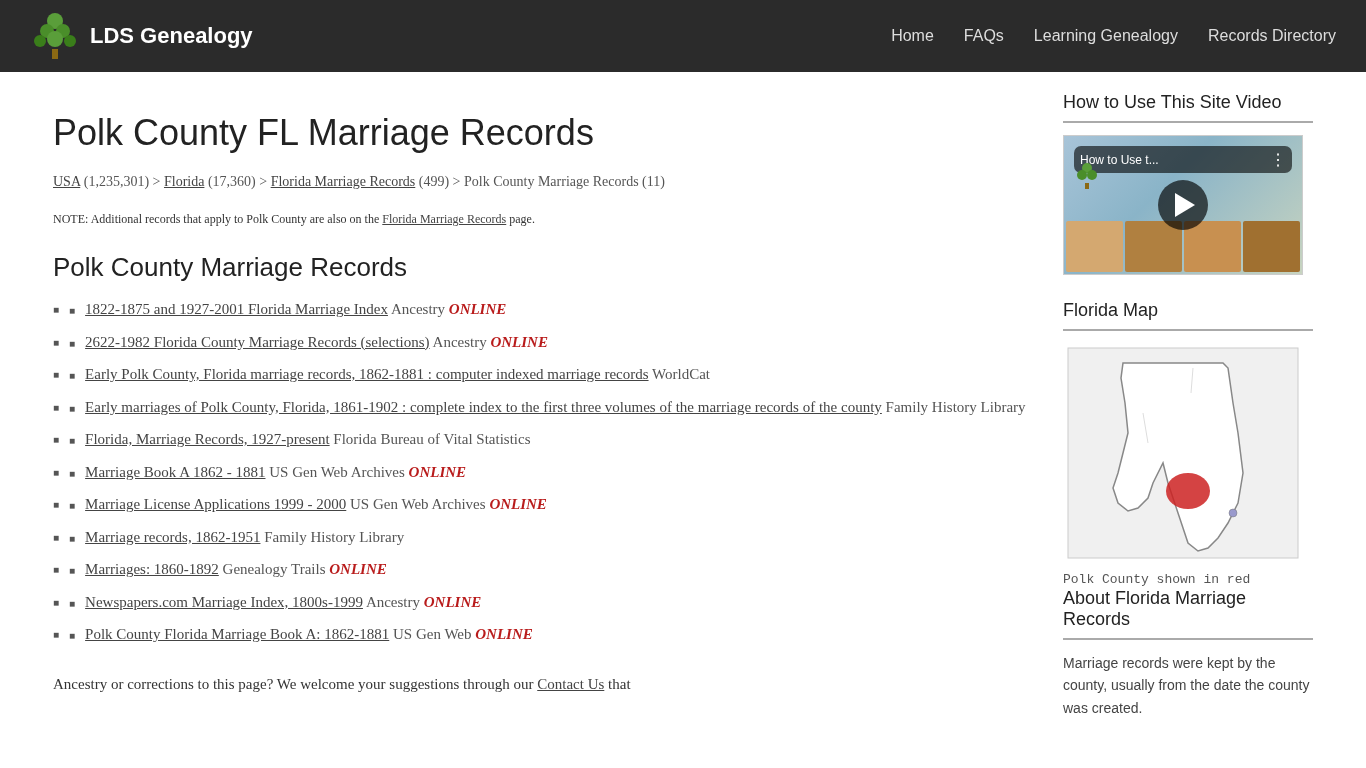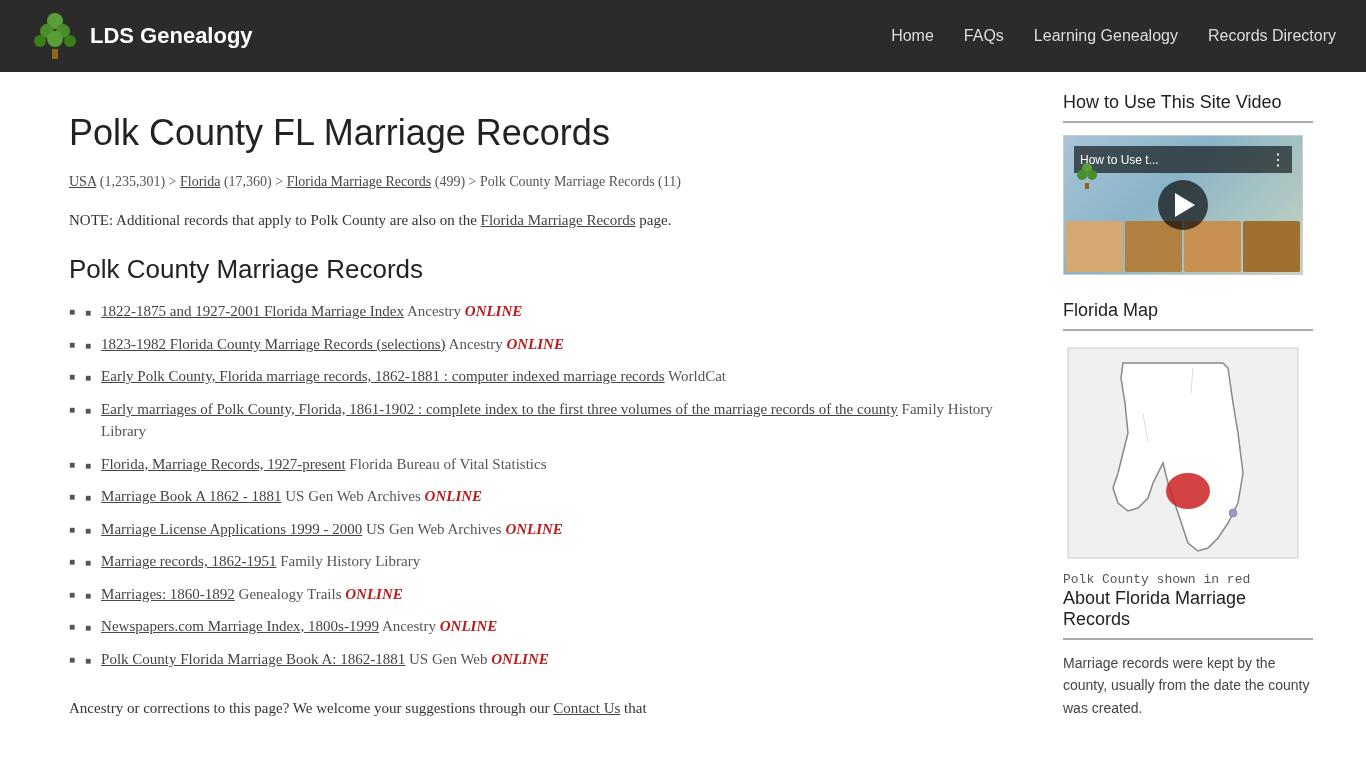--- a/index.html
+++ b/index.html
@@ -47,21 +47,20 @@
     .page-wrapper {
       display: flex;
       max-width: 1300px;
       margin: 0 auto;
       padding: 20px 20px 40px 20px;
       gap: 30px;
     }
     .main-content {
       flex: 1;
       min-width: 0;
-      margin-left: 16px;
     }
     .sidebar {
       width: 250px;
       flex-shrink: 0;
     }
 
     
     h1 {
       font-size: 36px;
       font-weight: normal;
@@ -74,21 +73,21 @@
       font-size: 14px;
       color: #555;
       line-height: 1.8;
       margin-bottom: 18px;
     }
     .breadcrumbs a {
       color: #444;
       text-decoration: underline;
     }
     .note-text {
-      font-size: 15px;
+      font-size: 12px;
       margin-bottom: 25px;
       color: #333;
     }
     .note-text a {
       color: #444;
       text-decoration: underline;
     }
     h2 {
       font-size: 26px;
       font-weight: normal;
@@ -178,20 +177,21 @@
       background: rgba(0,0,0,0.6);
       color: #fff;
       font-size: 12px;
       padding: 4px 6px;
       font-family: Arial, sans-serif;
       display: flex;
       justify-content: space-between;
       align-items: center;
       width: 100%;
       gap: 20px;
+      border-radius: 7px;
     }
     .video-menu-dots {
       color: #fff;
       font-size: 16px;
       cursor: pointer;
     }
     .play-button {
       position: absolute;
       width: 50px;
       height: 50px;
@@ -283,21 +283,21 @@
         <span style="color: rgb(85, 85, 85); font-size: 10px; margin-top: 5px; flex-shrink: 0; display: inline-block;">■</span>
         <span>
           <a href="#">1822-1875 and 1927-2001 Florida Marriage Index</a>
           <span class="provider-text"> Ancestry </span>
           <span class="online-badge">ONLINE</span>
         </span>
       </li>
       <li>
         <span style="color: rgb(85, 85, 85); font-size: 10px; margin-top: 5px; flex-shrink: 0; display: inline-block;">■</span>
         <span>
-          <a href="#">1823-1982 Florida County Marriage Records (selections)</a>
+          <a href="#">2622-1982 Florida County Marriage Records (selections)</a>
           <span class="provider-text"> Ancestry </span>
           <span class="online-badge">ONLINE</span>
         </span>
       </li>
       <li>
         <span style="color: rgb(85, 85, 85); font-size: 10px; margin-top: 5px; flex-shrink: 0; display: inline-block;">■</span>
         <span>
           <a href="#">Early Polk County, Florida marriage records, 1862-1881 : computer indexed marriage records</a>
           <span class="provider-text"> WorldCat</span>
         </span>

